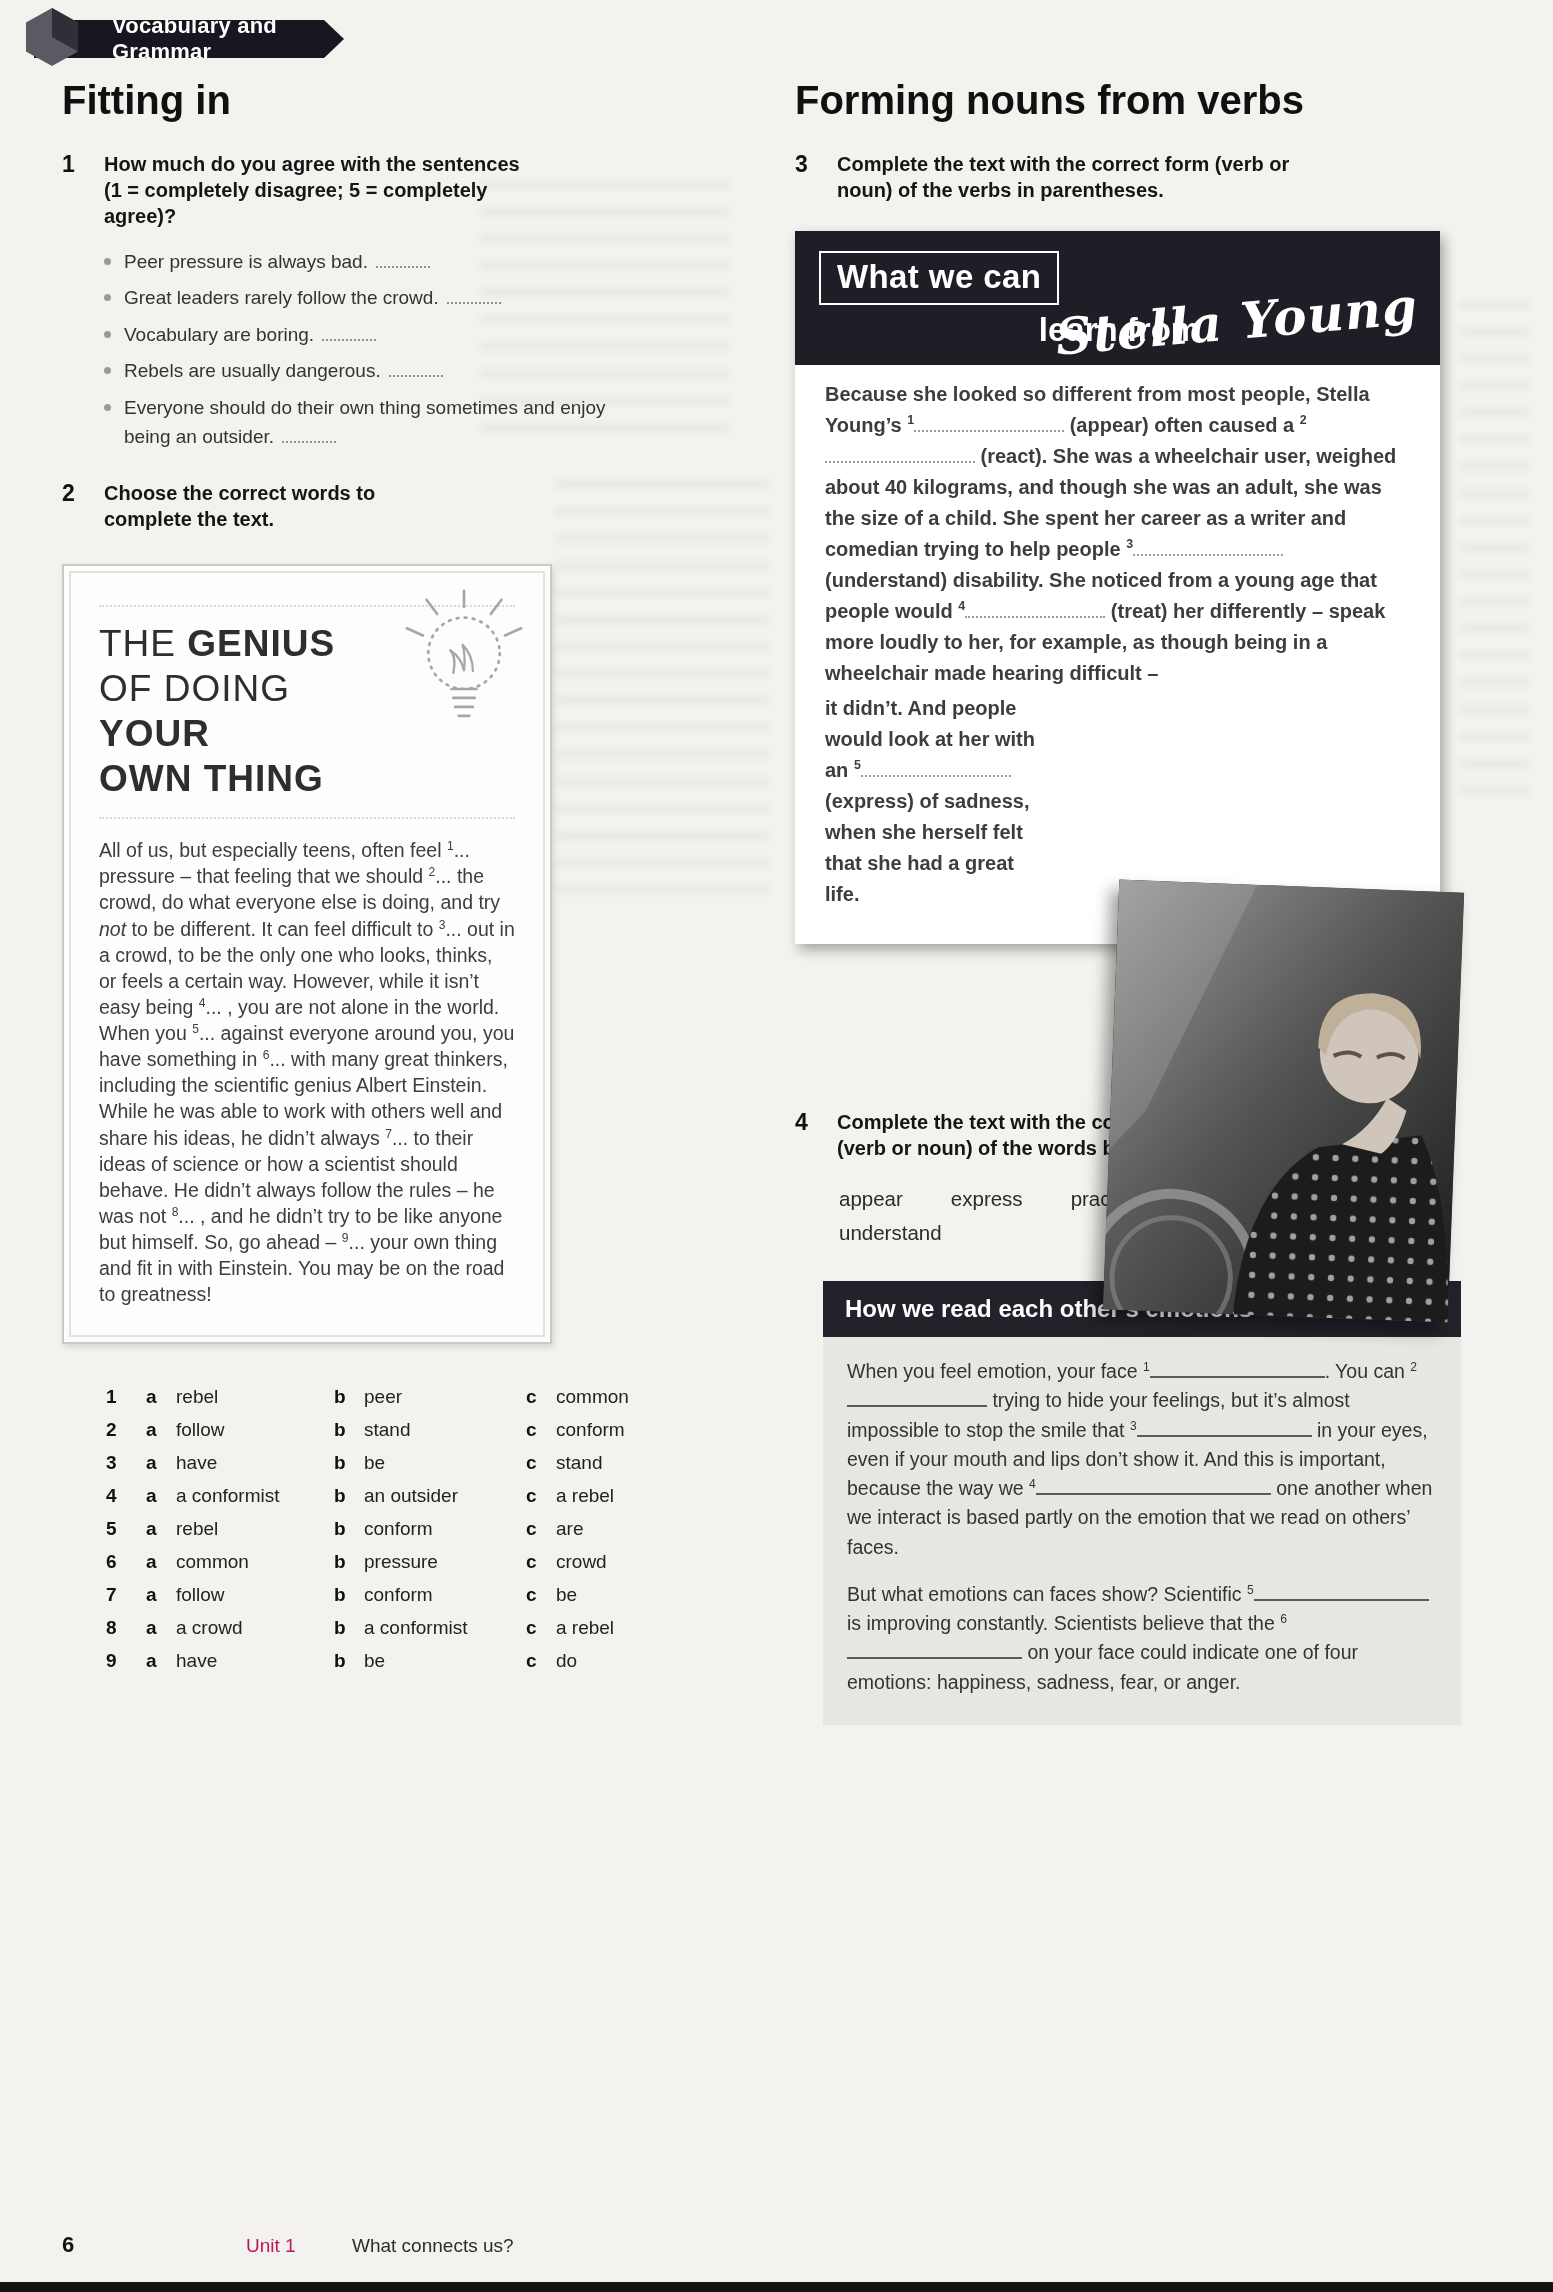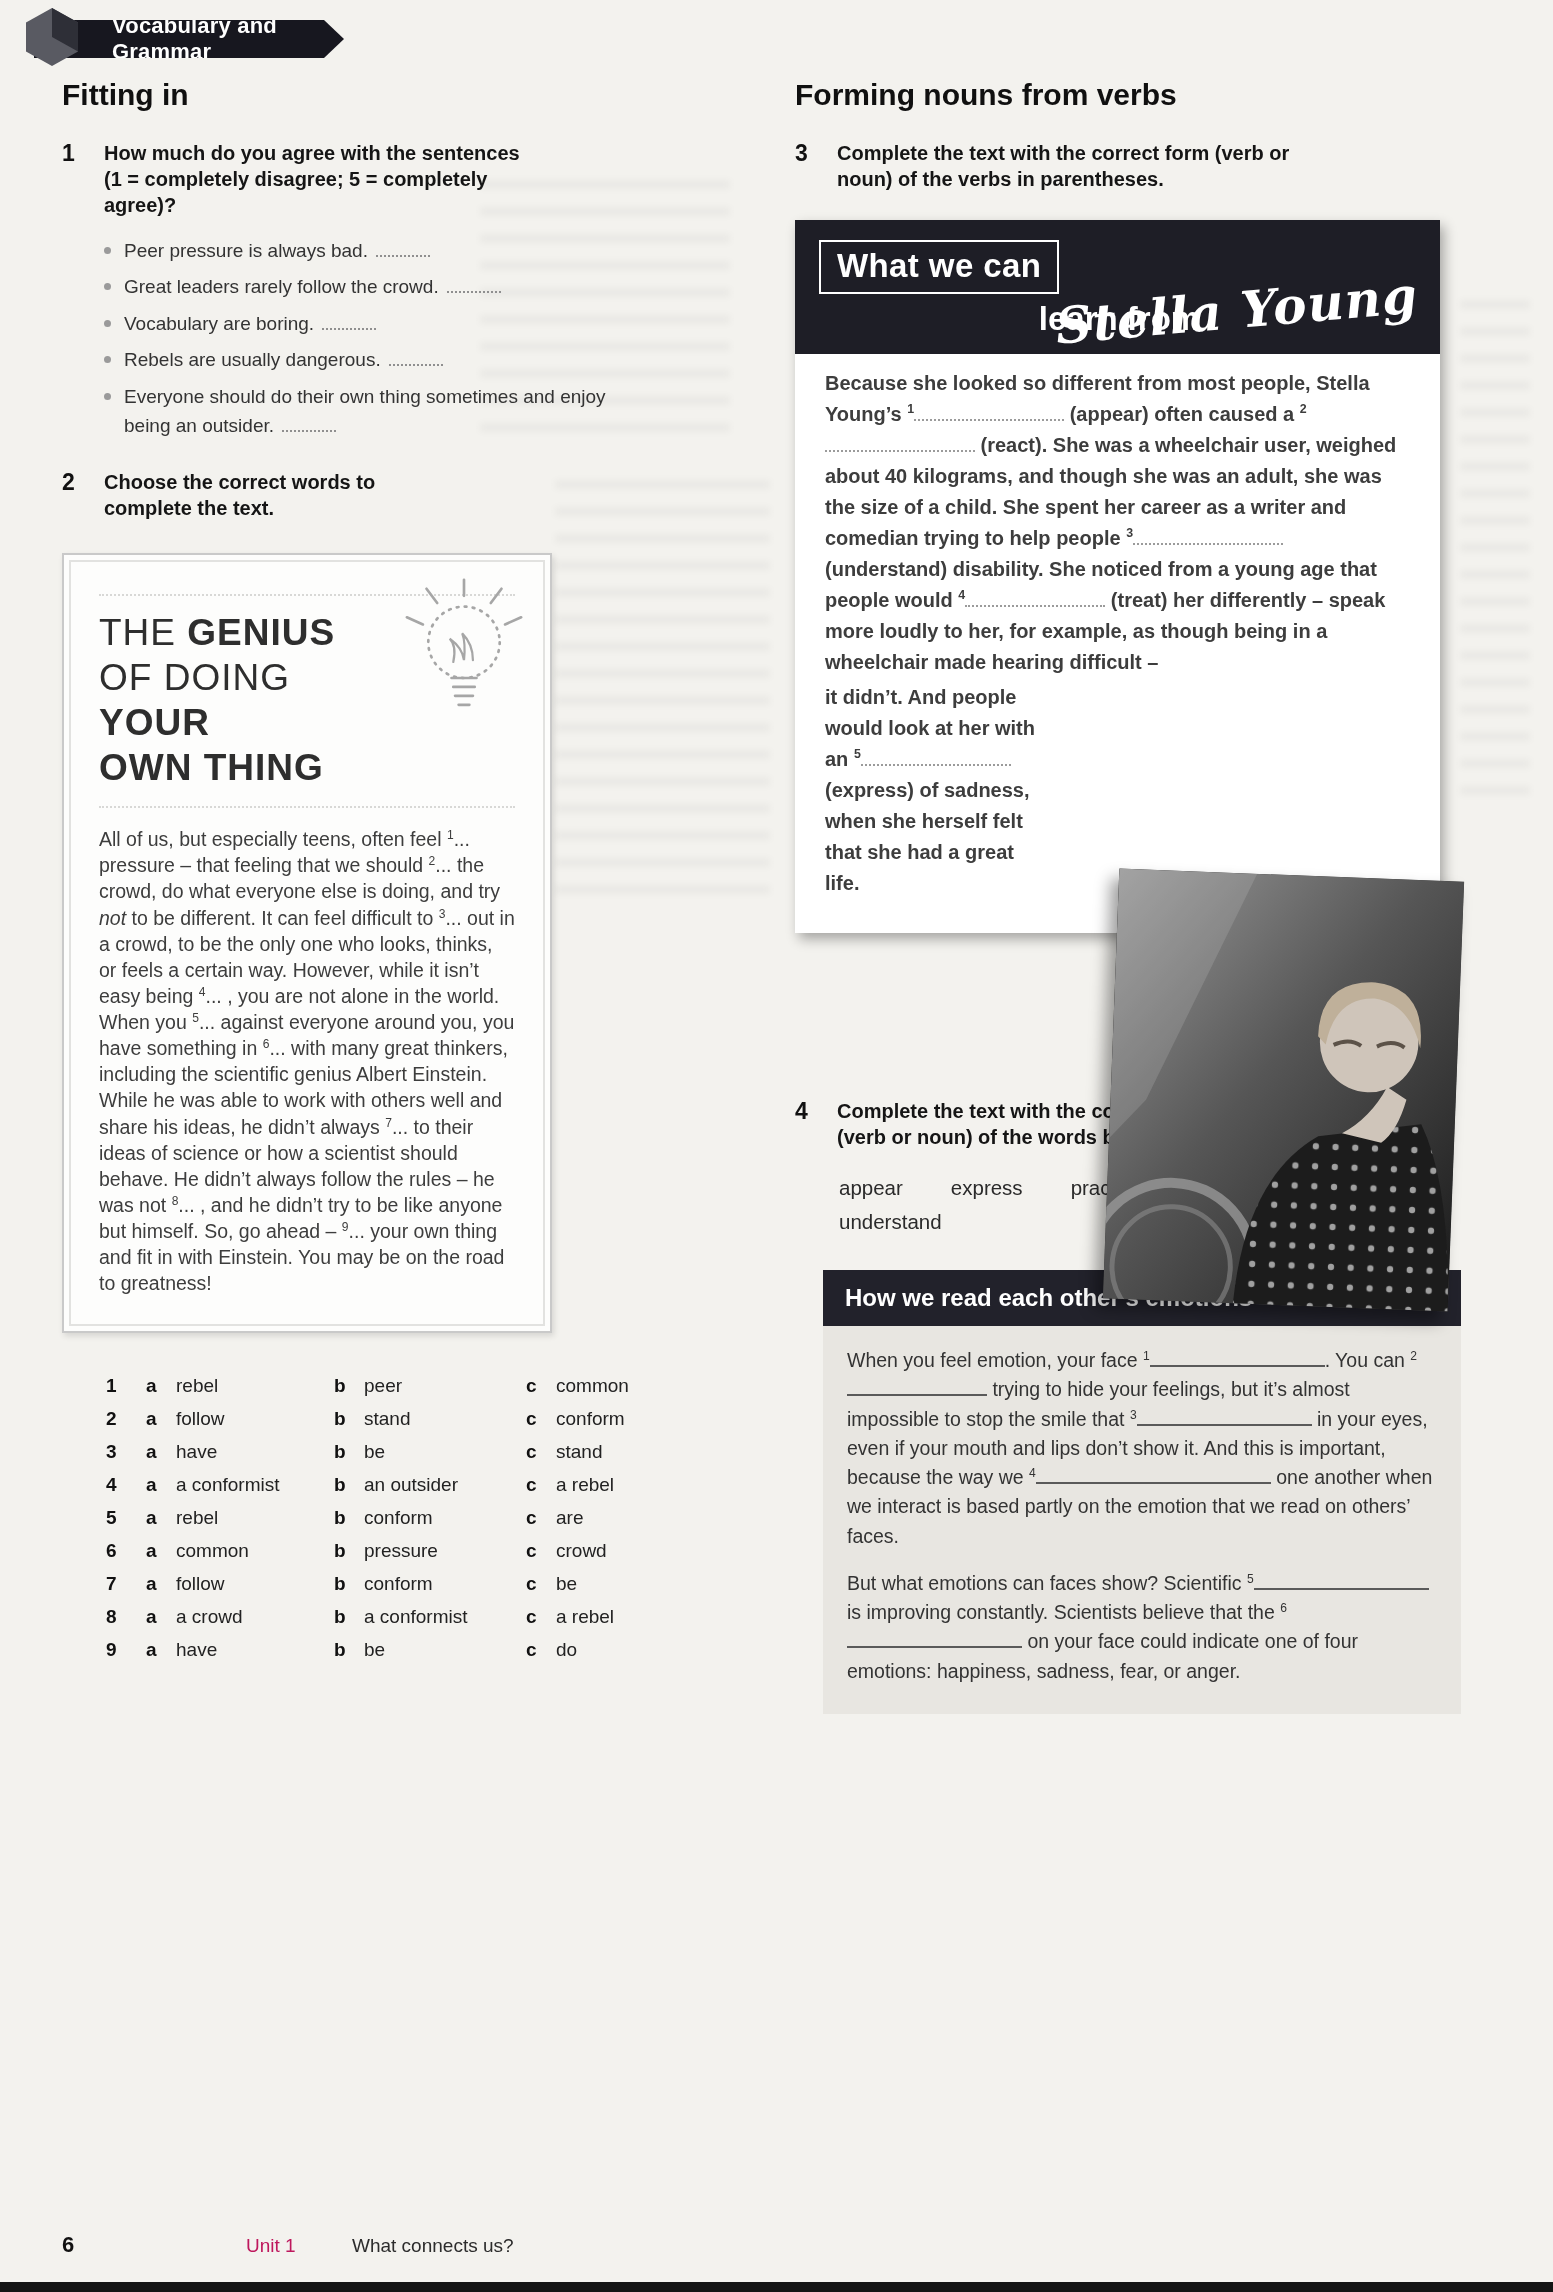--- a/index.html
+++ b/index.html
@@ -25,21 +25,21 @@
   .ribbon-label { color:#fff; font-weight:700; font-size:22px; letter-spacing:.2px; }
   .hex { position:absolute; left:26px; top:8px; width:52px; height:58px; }
   .hex .h1f { position:absolute; inset:0; background:#595a62;
     clip-path:polygon(50% 0,100% 25%,100% 75%,50% 100%,0 75%,0 25%); }
   .hex .h2f { position:absolute; inset:0; background:#2e2f37;
     clip-path:polygon(50% 0,100% 25%,100% 75%,50% 50%); }
   
   .col { position:absolute; top:78px; z-index:2; }
   .col-left  { left:62px;  width:665px; }
   .col-right { left:795px; width:660px; }
-  .h-section { font-size:30px; font-weight:700; color:#101010; }
+  .h-section { font-size:40px; font-weight:700; color:#101010; }
   .ex { display:flex; gap:18px; margin-top:28px; }
   .ex-num { font-size:23px; font-weight:700; color:#111; width:24px; flex:none; }
   .ex-inst { font-size:20px; font-weight:700; color:#151515; line-height:1.3; }
   .w430 { max-width:430px; } .w470 { max-width:470px; } .w360 { max-width:360px; } .w420 { max-width:420px; }
   
   .bullets { margin:18px 0 0 42px; }
   .bullet { display:flex; font-size:19px; color:#333; line-height:1.55; margin-bottom:7px; max-width:510px; }
   .dot { width:7px; height:7px; border-radius:50%; background:#9a9a9a; margin:11px 13px 0 0; flex:none; }
   .mini-blank { display:inline-block; width:54px; border-bottom:2px dotted #8f8f8f; margin-left:8px; }
   

